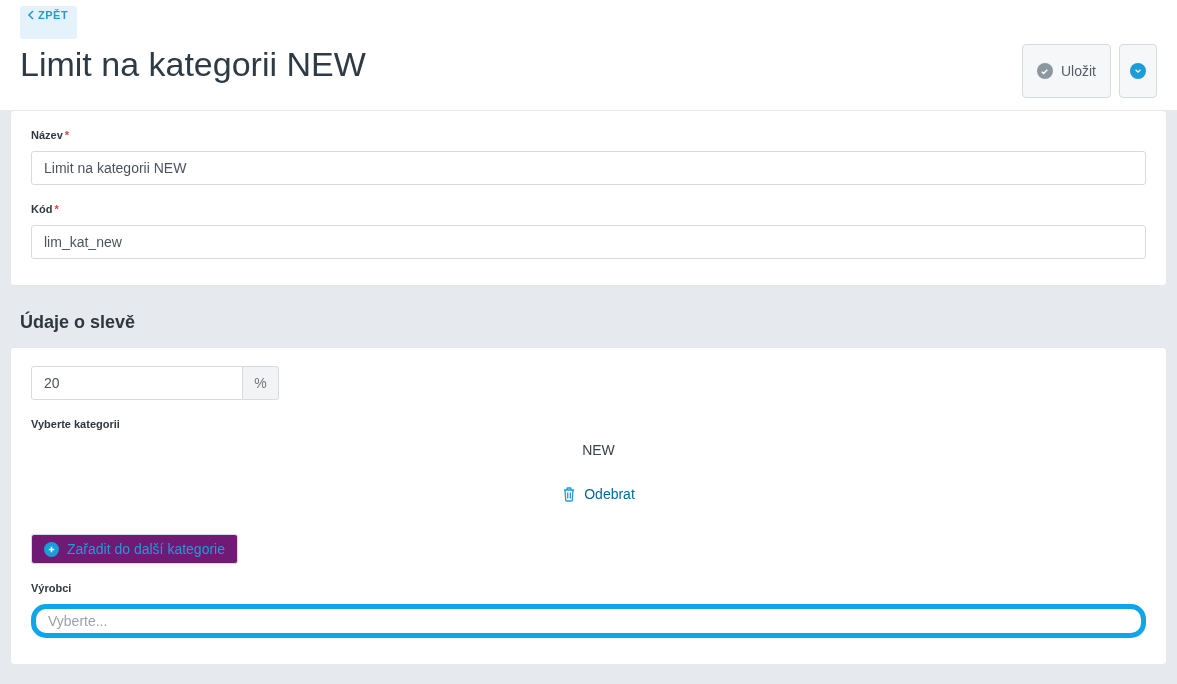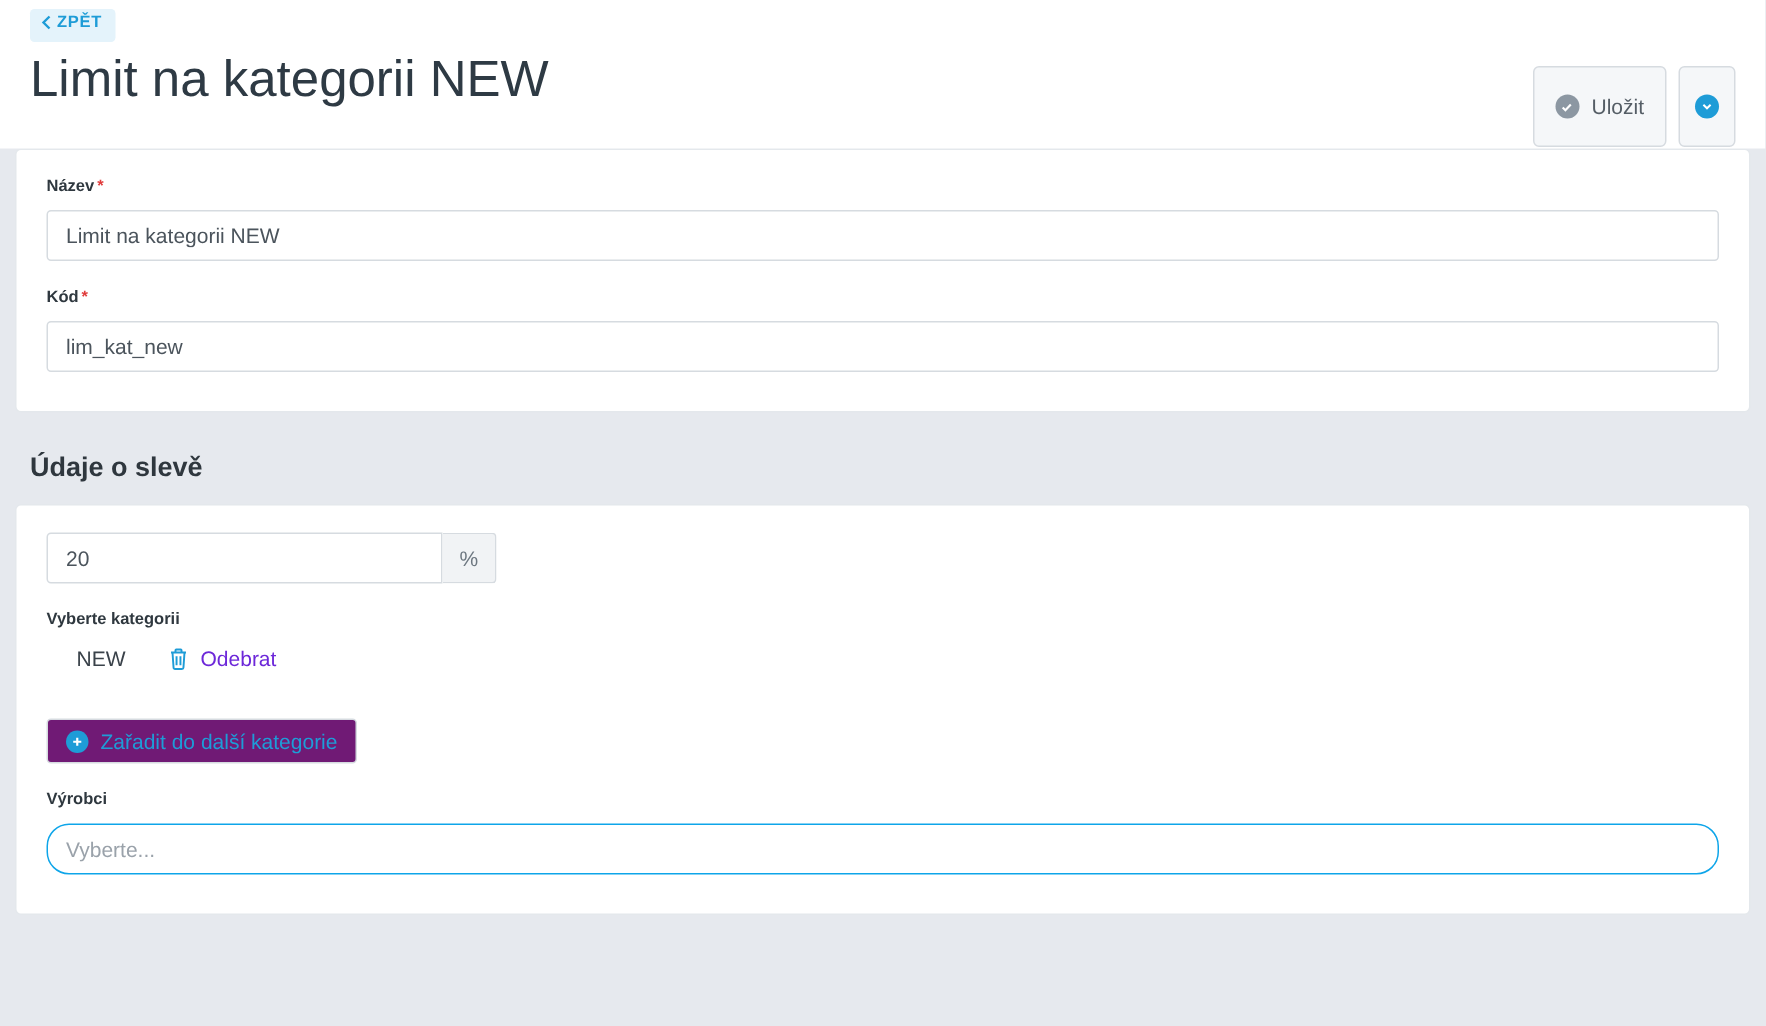--- a/index.html
+++ b/index.html
@@ -22,21 +22,21 @@
   }
   .back-chip {
     display: inline-flex;
     align-items: center;
     gap: 4px;
     background: #e4f3fb;
     color: #1e9cd7;
     font-size: 11px;
     font-weight: 600;
     letter-spacing: .5px;
-    padding: 3px 9px 7px 7px;
+    padding: 3px 9px 18px 7px;
     border-radius: 3px;
     cursor: pointer;
   }
   .back-chip svg { width: 7px; height: 10px; }
   h1.page-title {
     margin: 6px 0 0 0;
     font-size: 34px;
     font-weight: 400;
     color: #2e3a44;
   }
@@ -110,58 +110,59 @@
     width: 100%;
     height: 34px;
     border: 1px solid #d6dbe0;
     border-radius: 3px;
     padding: 0 12px;
     font-size: 14px;
     color: #4b545c;
     outline: none;
   }
 
-  .discount-row{ display:flex; width:300px; }
+  .discount-row{ display:flex; width:248px; }
   .discount-row input.text{
     border-top-right-radius:0; border-bottom-right-radius:0; flex:1;
   }
   .discount-unit{
     width:36px; height:34px;
     border:1px solid #d6dbe0; border-left:0;
     background:#f1f3f5;
     display:flex; align-items:center; justify-content:center;
     border-top-right-radius:3px; border-bottom-right-radius:3px;
     color:#6d7780; font-size:14px;
   }
 
   .cat-row{
     display:flex; align-items:center; gap:28px;
     padding: 2px 0 4px 20px;
+    flex-direction: column;
   }
   .cat-name{ color:#3a424a; font-size:14px; }
   .remove-link{
     display:inline-flex; align-items:flex-start; gap:8px;
-    color:#6d28d9; font-size:14px; cursor:pointer;
+    color:#0369a1; font-size:14px; cursor:pointer;
   }
   .remove-link svg{ width:14px; height:16px; }
 
   .btn-outline{
     display:inline-flex; align-items:center; gap:8px;
     background:#701a75; border:1px solid #d6dbe0;
     border-radius:3px; padding:6px 12px; cursor:pointer;
     color:#1e9cd7; font-size:14px; margin-top:28px;
   }
   .btn-outline .circ-plus{
     width:15px; height:15px; border-radius:50%; background:#1e9cd7;
     display:inline-flex; align-items:center; justify-content:center;
   }
   .btn-outline .circ-plus svg{ width:9px; height:9px; }
 
   .select-like{
-    width:100%; height:34px; border:1px solid #0ea5e9; border-radius:15px;
+    width:100%; height:34px; border:5px solid #0ea5e9; border-radius:15px;
     padding:0 12px; display:flex; align-items:center;
     color:#9aa2aa; font-size:14px; background:#fff; cursor:text;
   }
 </style>
 </head>
 <body>
 
 <div class="page">
 
   <div class="header-wrap">

